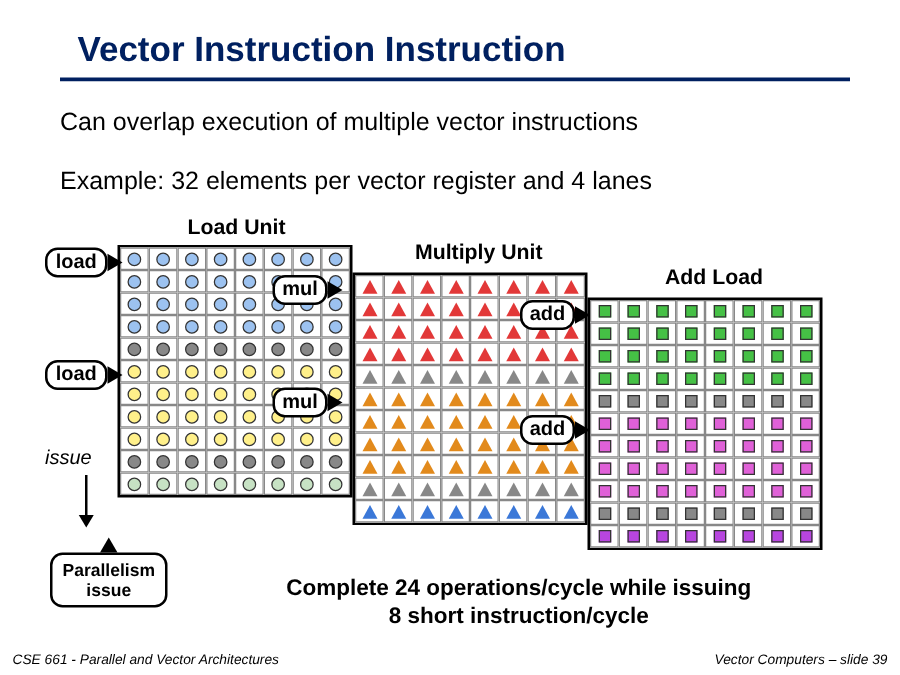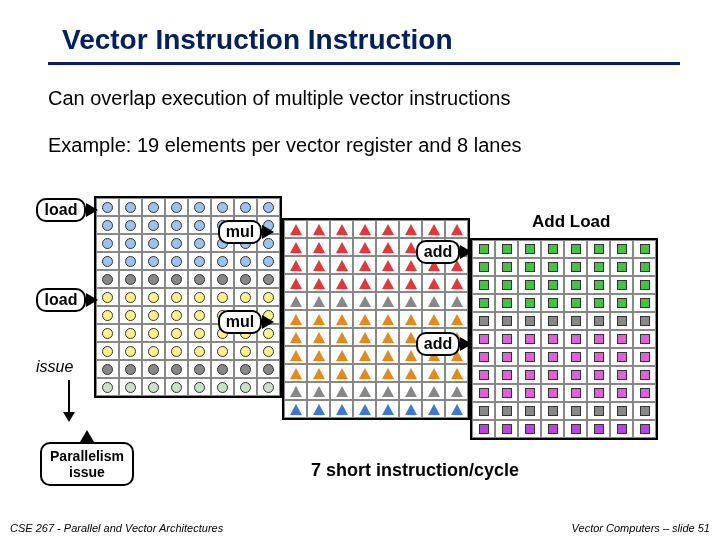--- a/index.html
+++ b/index.html
@@ -70,25 +70,27 @@
 
   .footer { position: absolute; bottom: 6px; left: 10px; right: 10px; display: flex; justify-content: space-between; font-style: italic; font-size: 11px; color: #000; }
 </style>
 </head>
 <body>
 
 <div class="title">Vector Instruction Instruction</div>
 <div class="hr"></div>
 <div class="intro">
   <div>Can overlap execution of multiple vector instructions</div>
-  <div>Example: 19 elements per vector register and 8 lanes</div>
+  <div>Example: 32 elements per vector register and 4 lanes</div>
 </div>
 
 <div class="diagram">
 
+  <div class="unit-label load-unit-label">Load Unit</div>
+  <div class="unit-label mult-unit-label">Multiply Unit</div>
   <div class="unit-label add-unit-label">Add Load</div>
 
   <div class="op-box load1">load</div>
   <div class="op-box load2">load</div>
   <div class="op-box mul1">mul</div>
   <div class="op-box mul2">mul</div>
   <div class="op-box add1">add</div>
   <div class="op-box add2">add</div>
 
   <div class="grid grid-load" id="grid-0">
@@ -892,19 +894,20 @@
 
   <div class="time-label">issue</div>
   <div class="time-arrow"></div>
 
   <div class="op-box issue">
     <span>Parallelism issue</span>
   </div>
 </div>
 
 <div class="conclusion">
-  <div>7 short instruction/cycle</div>
+  <div>Complete 24 operations/cycle while issuing</div>
+  <div>8 short instruction/cycle</div>
 </div>
 
 <div class="footer">
-  <span>CSE 267 - Parallel and Vector Architectures</span>
-  <span>Vector Computers – slide 51</span>
+  <span>CSE 661 - Parallel and Vector Architectures</span>
+  <span>Vector Computers – slide 39</span>
 </div>
 
 </body></html>

